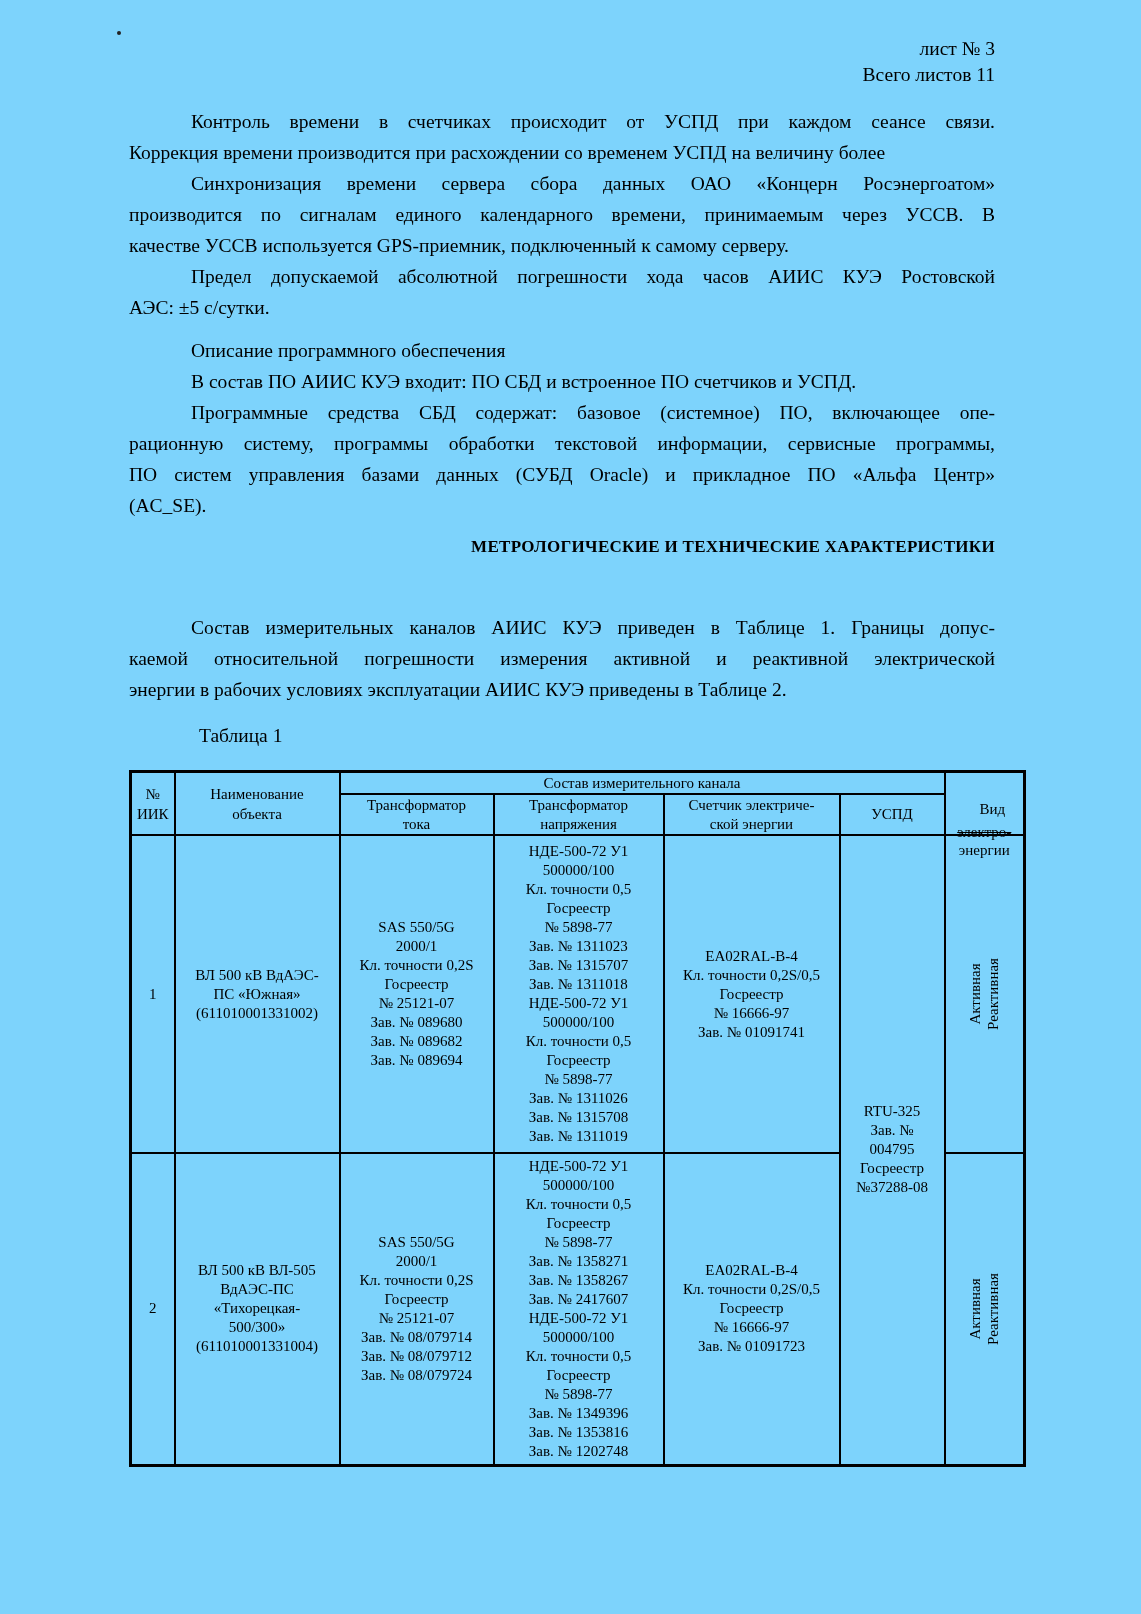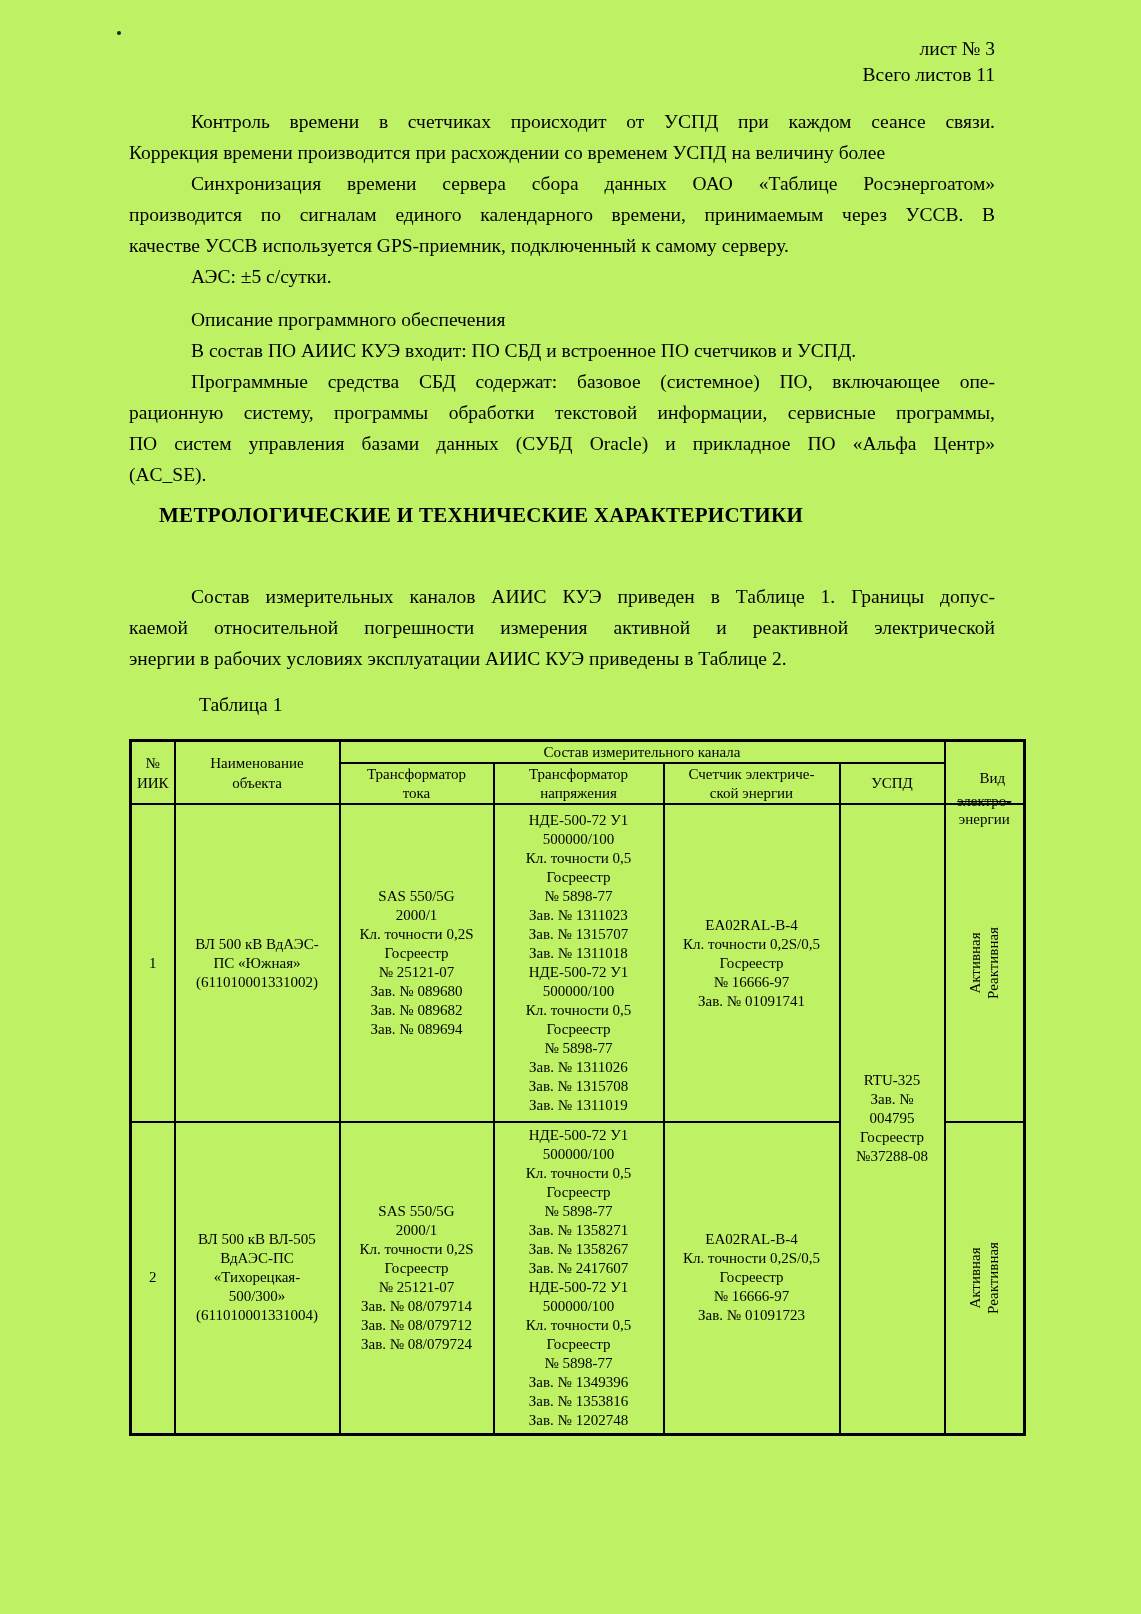--- a/index.html
+++ b/index.html
@@ -1,21 +1,21 @@
 <!DOCTYPE html>
 <html><head>
 <meta charset="utf-8">
 <style>
   * { box-sizing: border-box; margin: 0; padding: 0; }
   html, body { background: #e8e8e8; }
   body { font-family: "Liberation Serif", serif; color: #000; }
   .page {
     position: relative;
     width: 1141px; height: 1614px;
-    background: #bef264;
+    background: #7dd3fc;
     overflow: hidden;
     margin: 0 auto;
   }
   .scan-dot {
     position: absolute; left: 117px; top: 31px;
     width: 4px; height: 4px; background: #222; border-radius: 50%;
   }
   .meta {
     padding-top: 36px;
     margin-right: 146px;
@@ -29,23 +29,23 @@
     line-height: 31px;
   }
   .para { margin: 0; }
   .para > div { text-align: justify; text-align-last: justify; }
   .para > div:first-child { text-indent: 62px; }
   .para > div:last-child { text-align-last: left; }
   .gap-before { margin-top: 12px; }
   .main-heading {
     margin-top: 10px;
     padding-left: 30px;
-    font-size: 21px; font-weight: bold;
+    font-size: 17px; font-weight: bold;
     letter-spacing: 0.3px;
-    text-align: left;
+    text-align: right;
     line-height: 31px;
   }
   .after-heading { margin-top: 50px; }
   .table-label {
     margin-top: 15px;
     text-indent: 70px;
     line-height: 31px;
   }
   .tbl-wrap { margin-left: 129px; margin-top: 19px; }
   table.iik {
@@ -94,25 +94,26 @@
     <div>лист № 3</div>
     <div>Всего листов 11</div>
   </div>
 
   <div class="content">
     <div class="para" style="margin-top:18px">
         <div>Контроль времени в счетчиках происходит от УСПД при каждом сеансе связи.</div>
         <div>Коррекция времени производится при расхождении со временем УСПД на величину более</div>
       </div>
     <div class="para">
-        <div>Синхронизация времени сервера сбора данных ОАО «Таблице Росэнергоатом»</div>
+        <div>Синхронизация времени сервера сбора данных ОАО «Концерн Росэнергоатом»</div>
         <div>производится по сигналам единого календарного времени, принимаемым через УССВ. В</div>
         <div>качестве УССВ используется GPS-приемник, подключенный к самому серверу.</div>
       </div>
     <div class="para">
+        <div>Предел допускаемой абсолютной погрешности хода часов АИИС КУЭ Ростовской</div>
         <div>АЭС: ±5 с/сутки.</div>
       </div>
 
     <div class="para gap-before">
         <div>Описание программного обеспечения</div>
       </div>
     <div class="para">
         <div>В состав ПО АИИС КУЭ входит: ПО СБД и встроенное ПО счетчиков и УСПД.</div>
       </div>
     <div class="para">

